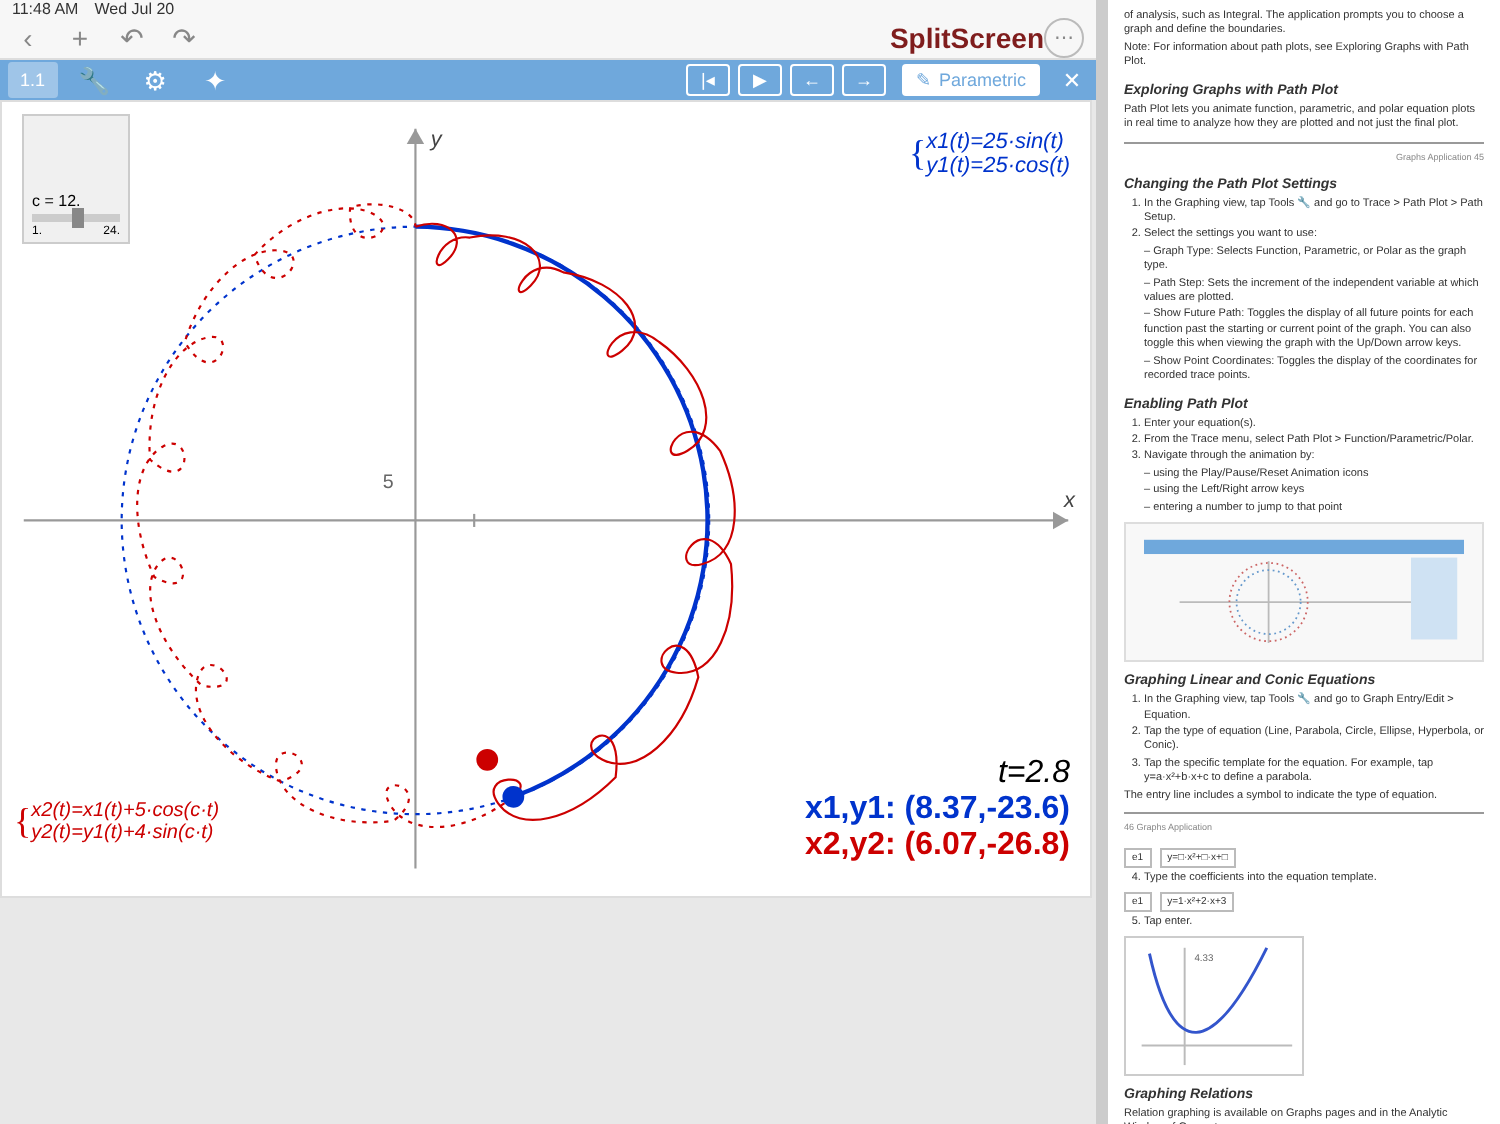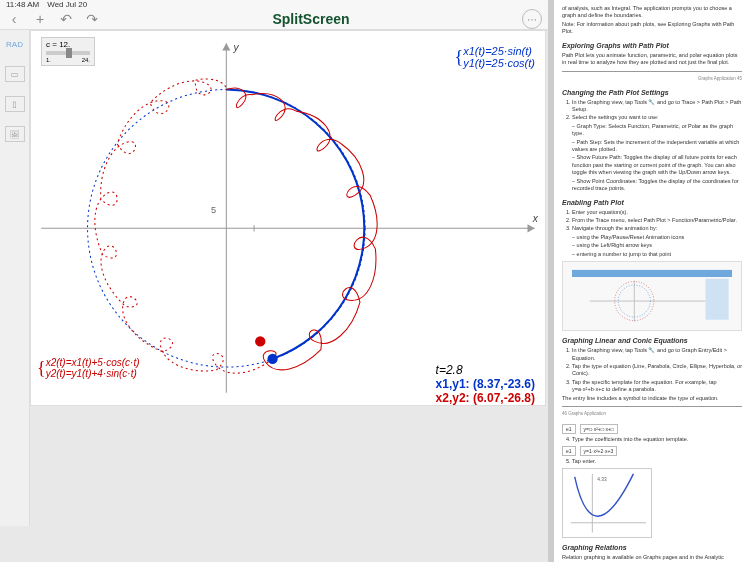--- a/index.html
+++ b/index.html
@@ -4,21 +4,21 @@
 <style>
 * { margin: 0; padding: 0; box-sizing: border-box; font-family: -apple-system, Helvetica, Arial, sans-serif; }
 body { width: 750px; height: 562px; background: #e8e8e8; display: flex; overflow: hidden; }
 
 
 .app { width: 548px; height: 500px; display: flex; flex-direction: column; background: #f5f5f5; }
 .statusbar { height: 14px; background: #f7f7f7; display: flex; align-items: center; font-size: 8px; color: #333; padding: 0 6px; gap: 8px; }
 .toolbar { height: 26px; background: #f7f7f7; border-bottom: 1px solid #ddd; display: flex; align-items: center; padding: 0 6px; }
 .toolbar .tb-left { display: flex; gap: 10px; align-items: center; }
 .toolbar .tb-btn { width: 16px; height: 16px; color: #888; display: flex; align-items: center; justify-content: center; font-size: 14px; }
-.toolbar .title { flex: 1; text-align: center; font-size: 14px; font-weight: 600; color: #14532d; }
+.toolbar .title { flex: 1; text-align: right; font-size: 14px; font-weight: 600; color: #7f1d1d; }
 .toolbar .tb-right { width: 20px; height: 20px; border: 1px solid #bbb; border-radius: 50%; display: flex; align-items: center; justify-content: center; font-size: 10px; color: #888; }
 
 .ribbon { height: 28px; background: #6fa8dc; display: flex; align-items: center; padding: 0 4px; gap: 8px; }
 .ribbon .tab { background: #9fc5e8; color: #fff; font-size: 9px; padding: 4px 6px; border-radius: 2px; }
 .ribbon .rbtn { width: 22px; height: 20px; color: #fff; display: flex; align-items: center; justify-content: center; font-size: 13px; }
 .ribbon .spacer { flex: 1; }
 .ribbon .play-group { display: flex; gap: 4px; }
 .ribbon .pbtn { width: 22px; height: 16px; border: 1px solid #fff; border-radius: 2px; color: #fff; display: flex; align-items: center; justify-content: center; font-size: 9px; }
 .ribbon .mode { background: #fff; color: #6fa8dc; border: 1px solid #fff; border-radius: 2px; padding: 2px 6px; font-size: 9px; display: flex; align-items: center; gap: 4px; }
 .ribbon .close { width: 16px; height: 16px; color: #fff; font-size: 11px; display: flex; align-items: center; justify-content: center; }
@@ -26,29 +26,29 @@
 .workspace { flex: 1; display: flex; background: #e8e8e8; }
 .sidebar { width: 30px; background: #f0f0f0; border-right: 1px solid #ddd; display: flex; flex-direction: column; align-items: center; padding-top: 6px; gap: 14px; }
 .sidebar .sbtn { width: 20px; height: 16px; color: #999; font-size: 8px; border: 1px solid #ccc; display:flex; align-items:center; justify-content:center; }
 .sidebar .sbtn.text { border:none; color:#6fa8dc; font-size:8px; }
 
 .graph { flex: 1; background: #fff; margin: 0 2px 120px 0; position: relative; border: 1px solid #ddd; }
 .graph svg { width: 100%; height: 100%; }
 
 
 .slider-box { position: absolute; top: 6px; left: 10px; background: #f0f0f0; border: 1px solid #ccc; padding: 2px 4px; font-size: 8px; width: 54px; }
-.slider-box .val { font-size: 8px; }
+.slider-box .val { font-size: 8px; margin-top: 36px; }
 .slider-box .track { height: 4px; background: #ccc; margin: 2px 0; position: relative; }
 .slider-box .thumb { position: absolute; left: 45%; top: -3px; width: 6px; height: 10px; background: #888; }
 .slider-box .ends { display: flex; justify-content: space-between; font-size: 6px; }
 
 .eq-blue { position: absolute; top: 14px; right: 10px; color: #0033cc; font-size: 11px; font-family: 'Times New Roman', serif; font-style: italic; }
 .eq-red { position: absolute; bottom: 26px; left: 6px; color: #cc0000; font-size: 10px; font-family: 'Times New Roman', serif; font-style: italic; }
 .brace { font-family: serif; font-size: 18px; font-style: normal; vertical-align: middle; }
-.readout { position: absolute; bottom: 0; right: 10px; font-size: 12px; font-family: 'Times New Roman', serif; }
+.readout { position: absolute; bottom: 16px; right: 10px; text-align: right; font-size: 16px; font-family: 'Times New Roman', serif; }
 .readout .t { color: #000; font-style: italic; }
 .readout .b { color: #0033cc; font-weight: 600; }
 .readout .r { color: #cc0000; font-weight: 600; }
 
 
 .divider { width: 6px; background: #ccc; position: relative; }
 .doc { flex: 1; background: #fff; overflow: hidden; font-size: 6px; color: #333; padding: 4px 8px; }
 .doc h4 { font-size: 7px; font-style: italic; font-weight: bold; margin: 6px 0 3px; }
 .doc p, .doc li { font-size: 5.5px; line-height: 1.35; margin: 1px 0; }
 .doc ol { padding-left: 10px; }
@@ -76,28 +76,40 @@
     <div class="tb-left">
       <span class="tb-btn">‹</span>
       <span class="tb-btn">+</span>
       <span class="tb-btn">↶</span>
       <span class="tb-btn">↷</span>
     </div>
     <div class="title">SplitScreen</div>
     <div class="tb-right">⋯</div>
   </div>
 
+  <div class="ribbon">
+    <div class="tab">1.1</div>
+    <div class="rbtn">🔧</div>
+    <div class="rbtn">⚙</div>
+    <div class="rbtn">✦</div>
+    <div class="spacer"></div>
+    <div class="play-group">
+      <div class="pbtn">|◂</div>
+      <div class="pbtn">▶</div>
+      <div class="pbtn">←</div>
+      <div class="pbtn">→</div>
+    </div>
+    <div class="mode">
+      <span>✎</span>
+      <span>Parametric</span>
+    </div>
+    <div class="close">✕</div>
+  </div>
 
   <div class="workspace">
-    <div class="sidebar">
-      <div class="sbtn text">RAD</div>
-      <div class="sbtn">▭</div>
-      <div class="sbtn">▯</div>
-      <div class="sbtn">🖼</div>
-    </div>
 
     <div class="graph">
       
       <div class="slider-box">
         <div class="val"><span>c</span> = <span>12.</span></div>
         <div class="track">
             <div class="thumb"></div>
           </div>
         <div class="ends">
             <span>1.</span>

